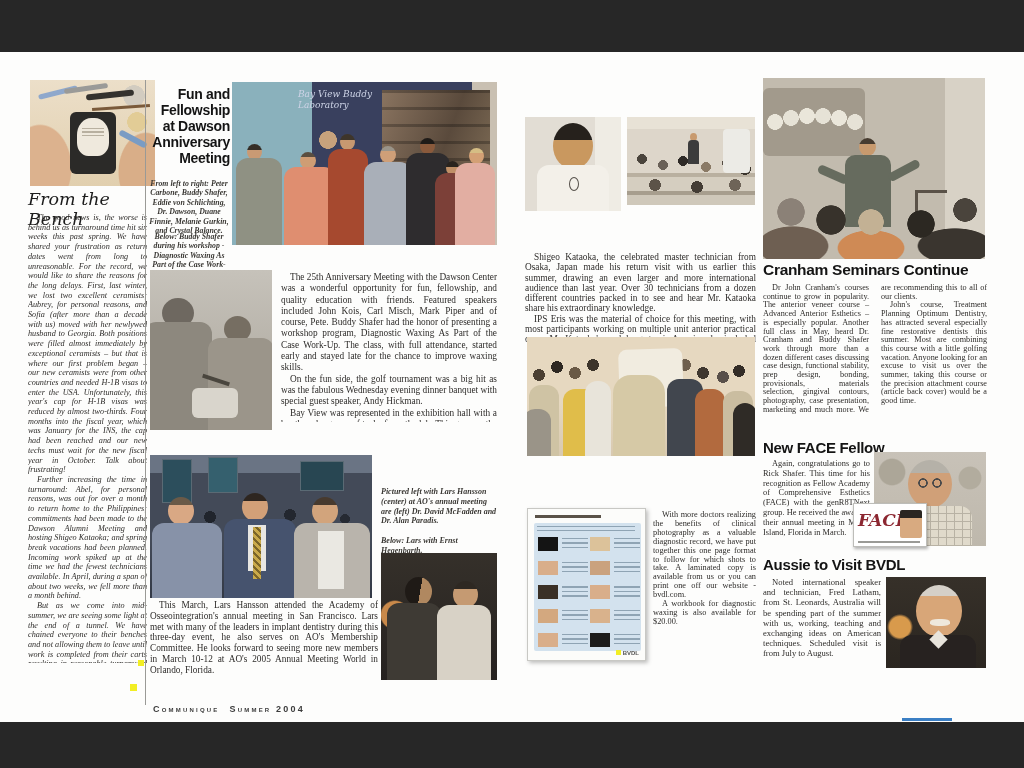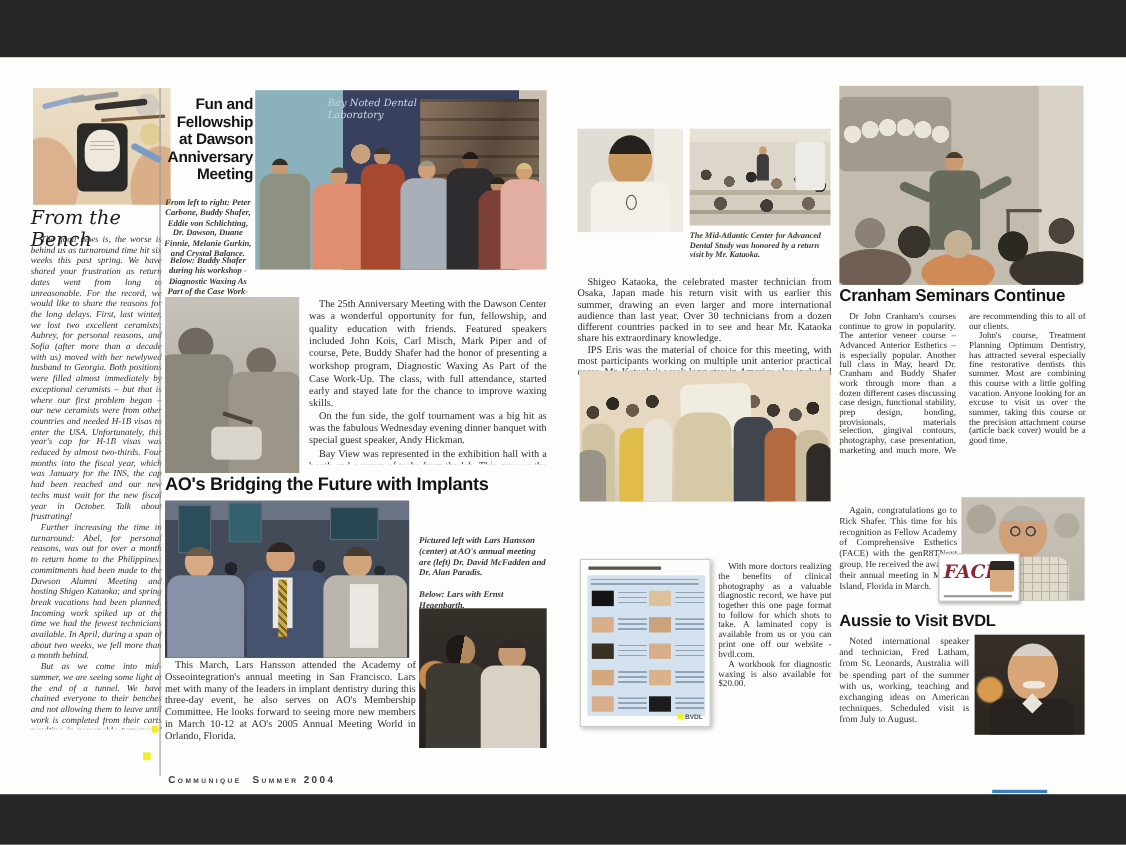--- a/index.html
+++ b/index.html
@@ -63,21 +63,21 @@
 
   <div class="abs headline" style="left:148px;top:86px;width:82px;font-size:14px;line-height:16px;text-align:right;">Fun and Fellowship at Dawson Anniversary Meeting</div>
 
   <div class="photo" style="left:232px;top:82px;width:265px;height:163px;background:
       radial-gradient(circle 9px at 96px 58px, #c7a27c 96%, rgba(0,0,0,0)),
       radial-gradient(circle 8px at 172px 52px, #caa57e 96%, rgba(0,0,0,0)),
       linear-gradient(90deg, #8ab1bc 0 80px, #39405e 80px 240px, #c9c0b2 240px);">
     <div class="photo" style="left:150px;top:8px;width:108px;height:84px;background:
         repeating-linear-gradient(180deg, rgba(0,0,0,.25) 0 3px, rgba(0,0,0,0) 3px 17px),
         linear-gradient(110deg,#8a7460,#5a4a3c 60%,#7c6a54);"></div>
-    <div class="abs" style="left:66px;top:7px;width:120px;font-family:'DejaVu Serif',serif;font-style:italic;font-size:9px;line-height:11px;color:#cdd3e6;">Bay Noted Dental Laboratory</div>
+    <div class="abs" style="left:66px;top:7px;width:120px;font-family:'DejaVu Serif',serif;font-style:italic;font-size:9px;line-height:11px;color:#cdd3e6;">Bay View Buddy Laboratory</div>
 
     <div class="hd" style="left:15px;top:62px;width:15px;height:16px;background:linear-gradient(#352e26 0 38%,#c99a74 38%);"></div>
     <div class="tor" style="left:4px;top:76px;width:46px;height:87px;background:#8f9183;"></div>
     <div class="hd" style="left:68px;top:70px;width:16px;height:17px;background:linear-gradient(#5a4e40 0 32%,#cf9d74 32%);"></div>
     <div class="tor" style="left:52px;top:85px;width:52px;height:78px;background:#df8e70;"></div>
     <div class="hd" style="left:108px;top:52px;width:15px;height:16px;background:linear-gradient(#3e352a 0 36%,#c79870 36%);"></div>
     <div class="tor" style="left:96px;top:67px;width:40px;height:96px;background:#a6492f;"></div>
     <div class="hd" style="left:148px;top:64px;width:16px;height:17px;background:linear-gradient(#9a9489 0 30%,#cf9f78 30%);"></div>
     <div class="tor" style="left:132px;top:80px;width:48px;height:83px;background:#a9afb8;"></div>
     <div class="hd" style="left:188px;top:56px;width:15px;height:16px;background:linear-gradient(#1f1b18 0 40%,#8a5a3c 40%);"></div>
@@ -99,21 +99,20 @@
     <div class="abs" style="left:42px;top:118px;width:46px;height:30px;background:#d9d5cc;border-radius:6px;"></div>
     <div class="abs" style="left:52px;top:108px;width:28px;height:4px;background:#4a463e;transform:rotate(18deg);"></div>
   </div>
 
   <div class="abs bodytxt" style="left:281px;top:272px;width:216px;height:150px;font-size:9.3px;line-height:11.3px;overflow:hidden;">
     <p>The 25th Anniversary Meeting with the Dawson Center was a wonderful opportunity for fun, fellowship, and quality education with friends. Featured speakers included John Kois, Carl Misch, Mark Piper and of course, Pete. Buddy Shafer had the honor of presenting a workshop program, Diagnostic Waxing As Part of the Case Work-Up. The class, with full attendance, started early and stayed late for the chance to improve waxing skills.</p>
     <p>On the fun side, the golf tournament was a big hit as was the fabulous Wednesday evening dinner banquet with special guest speaker, Andy Hickman.</p>
     <p>Bay View was represented in the exhibition hall with a booth and a group of techs from the lab. This gave us the opportunity to meet and greet clients and here valuable customer feedback.</p>
   </div>
 
-  <div class="abs headline" style="left:150px;top:432px;width:345px;font-size:16.5px;">AO's Bridging the Future with Implants</div>
 
   <div class="photo" style="left:150px;top:455px;width:222px;height:143px;background:
       radial-gradient(circle 6px at 60px 62px, #20242c 96%, rgba(0,0,0,0)),
       radial-gradient(circle 6px at 140px 60px, #23272f 96%, rgba(0,0,0,0)),
       radial-gradient(circle 5px at 195px 64px, #262a32 96%, rgba(0,0,0,0)),
       linear-gradient(180deg,#6a7484 0 18px,#434a58 18px 60%,#333946);">
     <div class="abs" style="left:12px;top:4px;width:30px;height:44px;background:#2c4e5c;border:1px solid #5a6a74;"></div>
     <div class="abs" style="left:58px;top:2px;width:30px;height:36px;background:#35606e;border:1px solid #5a6a74;"></div>
     <div class="abs" style="left:150px;top:6px;width:44px;height:30px;background:#284652;border:1px solid #5a6a74;"></div>
     <div class="hd" style="left:18px;top:42px;width:26px;height:28px;background:linear-gradient(#6a5a48 0 30%,#d9a884 30%);"></div>
@@ -158,21 +157,20 @@
       radial-gradient(circle 5px at 100px 46px, #554c42 96%, rgba(0,0,0,0)),
       radial-gradient(circle 6px at 118px 52px, #3a342c 96%, rgba(0,0,0,0)),
       radial-gradient(circle 6px at 28px 68px, #5c5348 96%, rgba(0,0,0,0)),
       radial-gradient(circle 6px at 70px 70px, #433c34 96%, rgba(0,0,0,0)),
       radial-gradient(circle 6px at 108px 68px, #6e6458 96%, rgba(0,0,0,0)),
       linear-gradient(180deg,#e8e2d6 0 12px,#ddd6ca 12px 56px,#b9b0a0 56px 60px,#d5cec0 60px 74px,#a79e8e 74px 78px,#cfc8ba 78px);">
     <div class="abs" style="left:96px;top:12px;width:27px;height:44px;background:#ecebe6;border-radius:4px;"></div>
     <div class="hd" style="left:63px;top:16px;width:7px;height:8px;background:#c89a6e;"></div>
     <div class="abs" style="left:61px;top:23px;width:11px;height:24px;background:#3c3c3c;border-radius:4px 4px 0 0;"></div>
   </div>
-  <div class="abs caption" style="left:627px;top:209px;width:128px;font-size:7.5px;line-height:9px;">The Mid-Atlantic Center for Advanced Dental Study was honored by a return visit by Mr. Kataoka.</div>
 
   <div class="abs bodytxt" style="left:525px;top:252px;width:231px;height:94px;font-size:9.3px;line-height:10.3px;overflow:hidden;">
     <p>Shigeo Kataoka, the celebrated master technician from Osaka, Japan made his return visit with us earlier this summer, drawing an even larger and more international audience than last year. Over 30 technicians from a dozen different countries packed in to see and hear Mr. Kataoka share his extraordinary knowledge.</p>
     <p>IPS Eris was the material of choice for this meeting, with most participants working on multiple unit anterior practical cases.  Mr. Kataoka's week long stay in America also included some golf and a trip to Washington, D.C.</p>
   </div>
 
   <div class="photo" style="left:527px;top:337px;width:228px;height:119px;background:
       radial-gradient(circle 6px at 12px 38px, #4a3f32 96%, rgba(0,0,0,0)),
       radial-gradient(circle 6px at 30px 30px, #2e2822 96%, rgba(0,0,0,0)),
       radial-gradient(circle 6px at 48px 36px, #6a5a46 96%, rgba(0,0,0,0)),
@@ -244,20 +242,21 @@
         radial-gradient(ellipse 36px 20px at 30px 56px,#6e5f52 96%,rgba(0,0,0,0)),
         radial-gradient(ellipse 38px 18px at 192px 56px,#3a352f 96%,rgba(0,0,0,0));"></div>
   </div>
 
   <div class="abs headline" style="left:763px;top:262px;width:224px;font-size:15.5px;">Cranham Seminars Continue</div>
   <div class="abs bodytxt" style="left:763px;top:284px;width:224px;height:150px;font-size:8.2px;line-height:8.7px;column-count:2;column-gap:12px;overflow:hidden;">
     <p>Dr John Cranham's courses continue to grow in popularity. The anterior veneer course – Advanced Anterior Esthetics – is especially popular. Another full class in May, heard Dr. Cranham and Buddy Shafer work through more than a dozen different cases discussing case design, functional stability, prep design, bonding, provisionals, materials selection, gingival contours, photography, case presentation, marketing and much more. We are recommending this to all of our clients.</p>
     <p>John's course, Treatment Planning Optimum Dentistry, has attracted several especially fine restorative dentists this summer. Most are combining this course with a little golfing vacation. Anyone looking for an excuse to visit us over the summer, taking this course or the precision attachment course (article back cover) would be a good time.</p>
   </div>
 
+  <div class="abs headline" style="left:763px;top:440px;width:200px;font-size:15px;">New FACE Fellow</div>
   <div class="abs bodytxt" style="left:763px;top:459px;width:107px;height:90px;font-size:8.4px;line-height:9.8px;overflow:hidden;">
     <p>Again, congratulations go to Rick Shafer. This time for his recognition as Fellow Academy of Comprehensive Esthetics (FACE) with the genR8TNext group. He received the award at their annual meeting in Marco Island, Florida in March.</p>
   </div>
 
   <div class="photo" style="left:874px;top:452px;width:112px;height:94px;background:
       radial-gradient(circle 14px at 18px 20px,#aca698 90%,rgba(0,0,0,0)),
       radial-gradient(circle 12px at 96px 26px,#b2ac9e 90%,rgba(0,0,0,0)),
       linear-gradient(#c8c2b8,#beb8ac);">
     <div class="hd" style="left:34px;top:8px;width:44px;height:48px;background:linear-gradient(#b5b1a8 0 28%,#d0a078 28%);"></div>
     <div class="abs" style="left:42px;top:26px;width:28px;height:10px;background:

